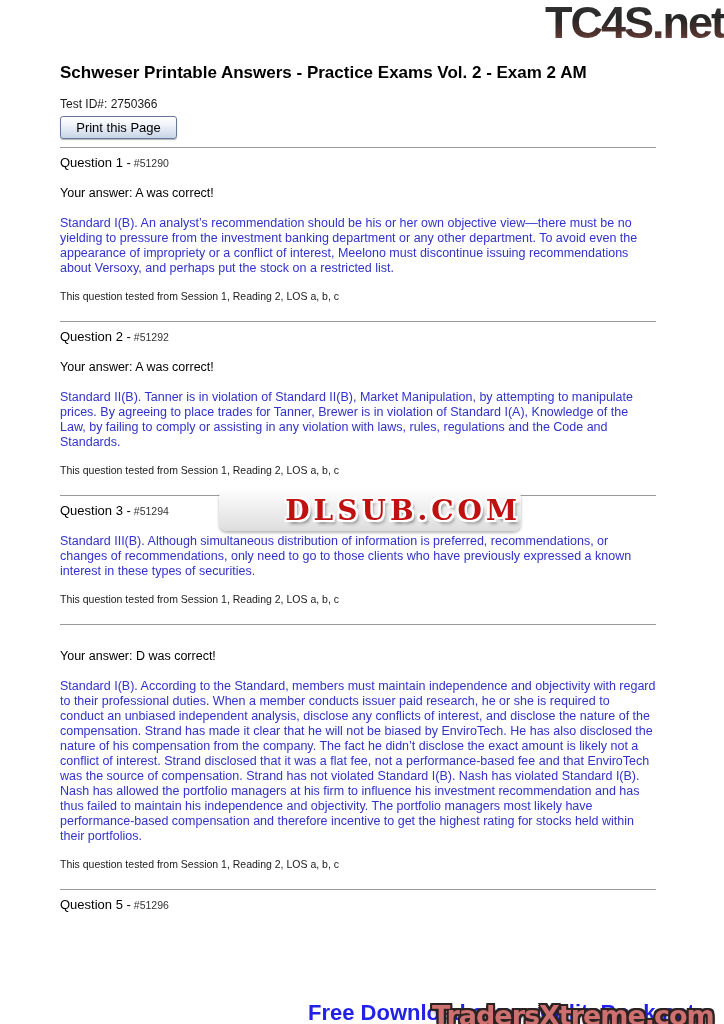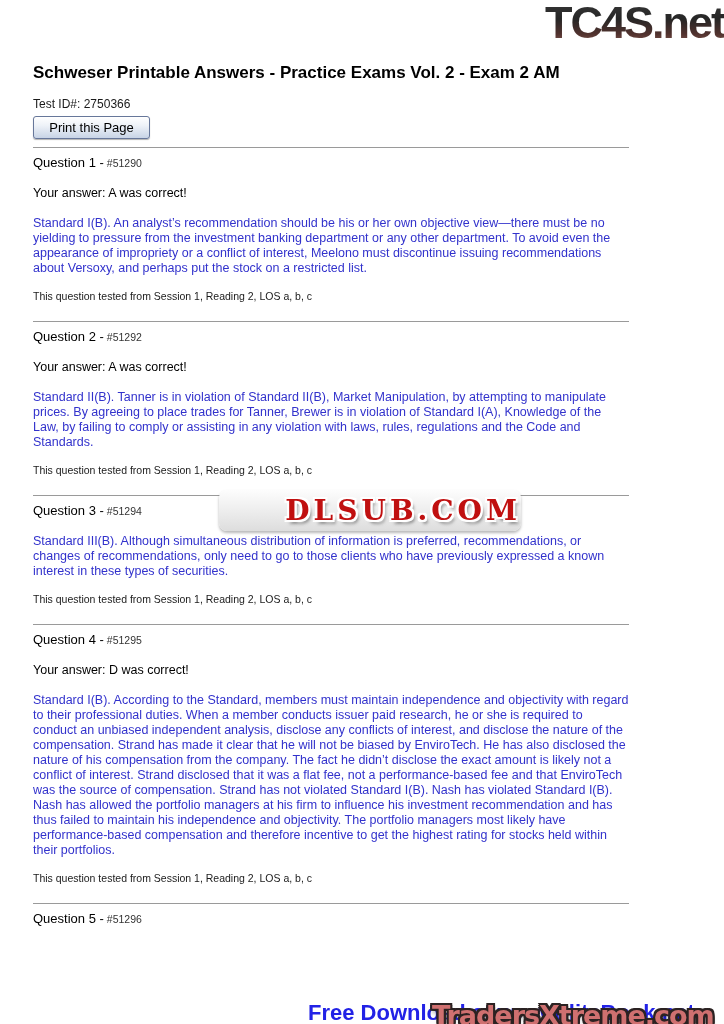--- a/index.html
+++ b/index.html
@@ -12,21 +12,21 @@
     position:absolute; top:-2px; right:0; font-weight:bold;
     font-size:45px; letter-spacing:-2px; line-height:50px;
     color:#2e2e2e; white-space:nowrap;
   }
   @supports (-webkit-background-clip: text) {
     .logo {
       background:linear-gradient(180deg,#3a3a3a 0%,#262626 42%,#51322e 72%,#96655c 100%);
       -webkit-background-clip:text; -webkit-text-fill-color:transparent;
     }
   }
-  .content { margin-left:33px; width:596px; }
+  .content { margin-left:60px; width:596px; }
   .page-title { padding-top:64px; font-size:17px; font-weight:bold; line-height:18px; }
   .test-id { margin-top:16px; font-size:12px; line-height:12px; color:#1a1a1a; }
   .btn-row {
     margin-top:5px; display:flex; justify-content:space-between;
     align-items:center; padding-right:5px; height:24px;
   }
   .btn {
     height:23px; border:1px solid #67779a; border-radius:3px;
     background:linear-gradient(180deg,#ffffff 0%,#eef2f8 40%,#c8d4e6 100%);
     box-shadow:0 1px 1px rgba(0,0,0,0.30), inset 0 1px 0 #ffffff;
@@ -103,21 +103,20 @@
         <div class="q-tested">This question tested from Session 1, Reading 2, LOS a, b, c</div>
       </div>
 
       <div class="qsec">
         <div class="q-head"><span>Question 3 -</span><span class="q-id">#51294</span></div>
         <div class="q-expl">Standard III(B). Although simultaneous distribution of information is preferred, recommendations, or changes of recommendations, only need to go to those clients who have previously expressed a known interest in these types of securities.</div>
         <div class="q-tested">This question tested from Session 1, Reading 2, LOS a, b, c</div>
       </div>
 
       <div class="qsec">
-        <div class="q-head"><span>Question 4 -</span><span class="q-id">#51295</span></div>
         <div class="q-answer">Your answer: D was correct!</div>
         <div class="q-expl">Standard I(B). According to the Standard, members must maintain independence and objectivity with regard to their professional duties. When a member conducts issuer paid research, he or she is required to conduct an unbiased independent analysis, disclose any conflicts of interest, and disclose the nature of the compensation. Strand has made it clear that he will not be biased by EnviroTech. He has also disclosed the nature of his compensation from the company. The fact he didn’t disclose the exact amount is likely not a conflict of interest. Strand disclosed that it was a flat fee, not a performance-based fee and that EnviroTech was the source of compensation. Strand has not violated Standard I(B). Nash has violated Standard I(B). Nash has allowed the portfolio managers at his firm to influence his investment recommendation and has thus failed to maintain his independence and objectivity. The portfolio managers most likely have performance-based compensation and therefore incentive to get the highest rating for stocks held within their portfolios.</div>
         <div class="q-tested">This question tested from Session 1, Reading 2, LOS a, b, c</div>
       </div>
 
       <div class="qsec">
         <div class="q-head"><span>Question 5 -</span><span class="q-id">#51296</span></div>
       </div>
 
     </div>

